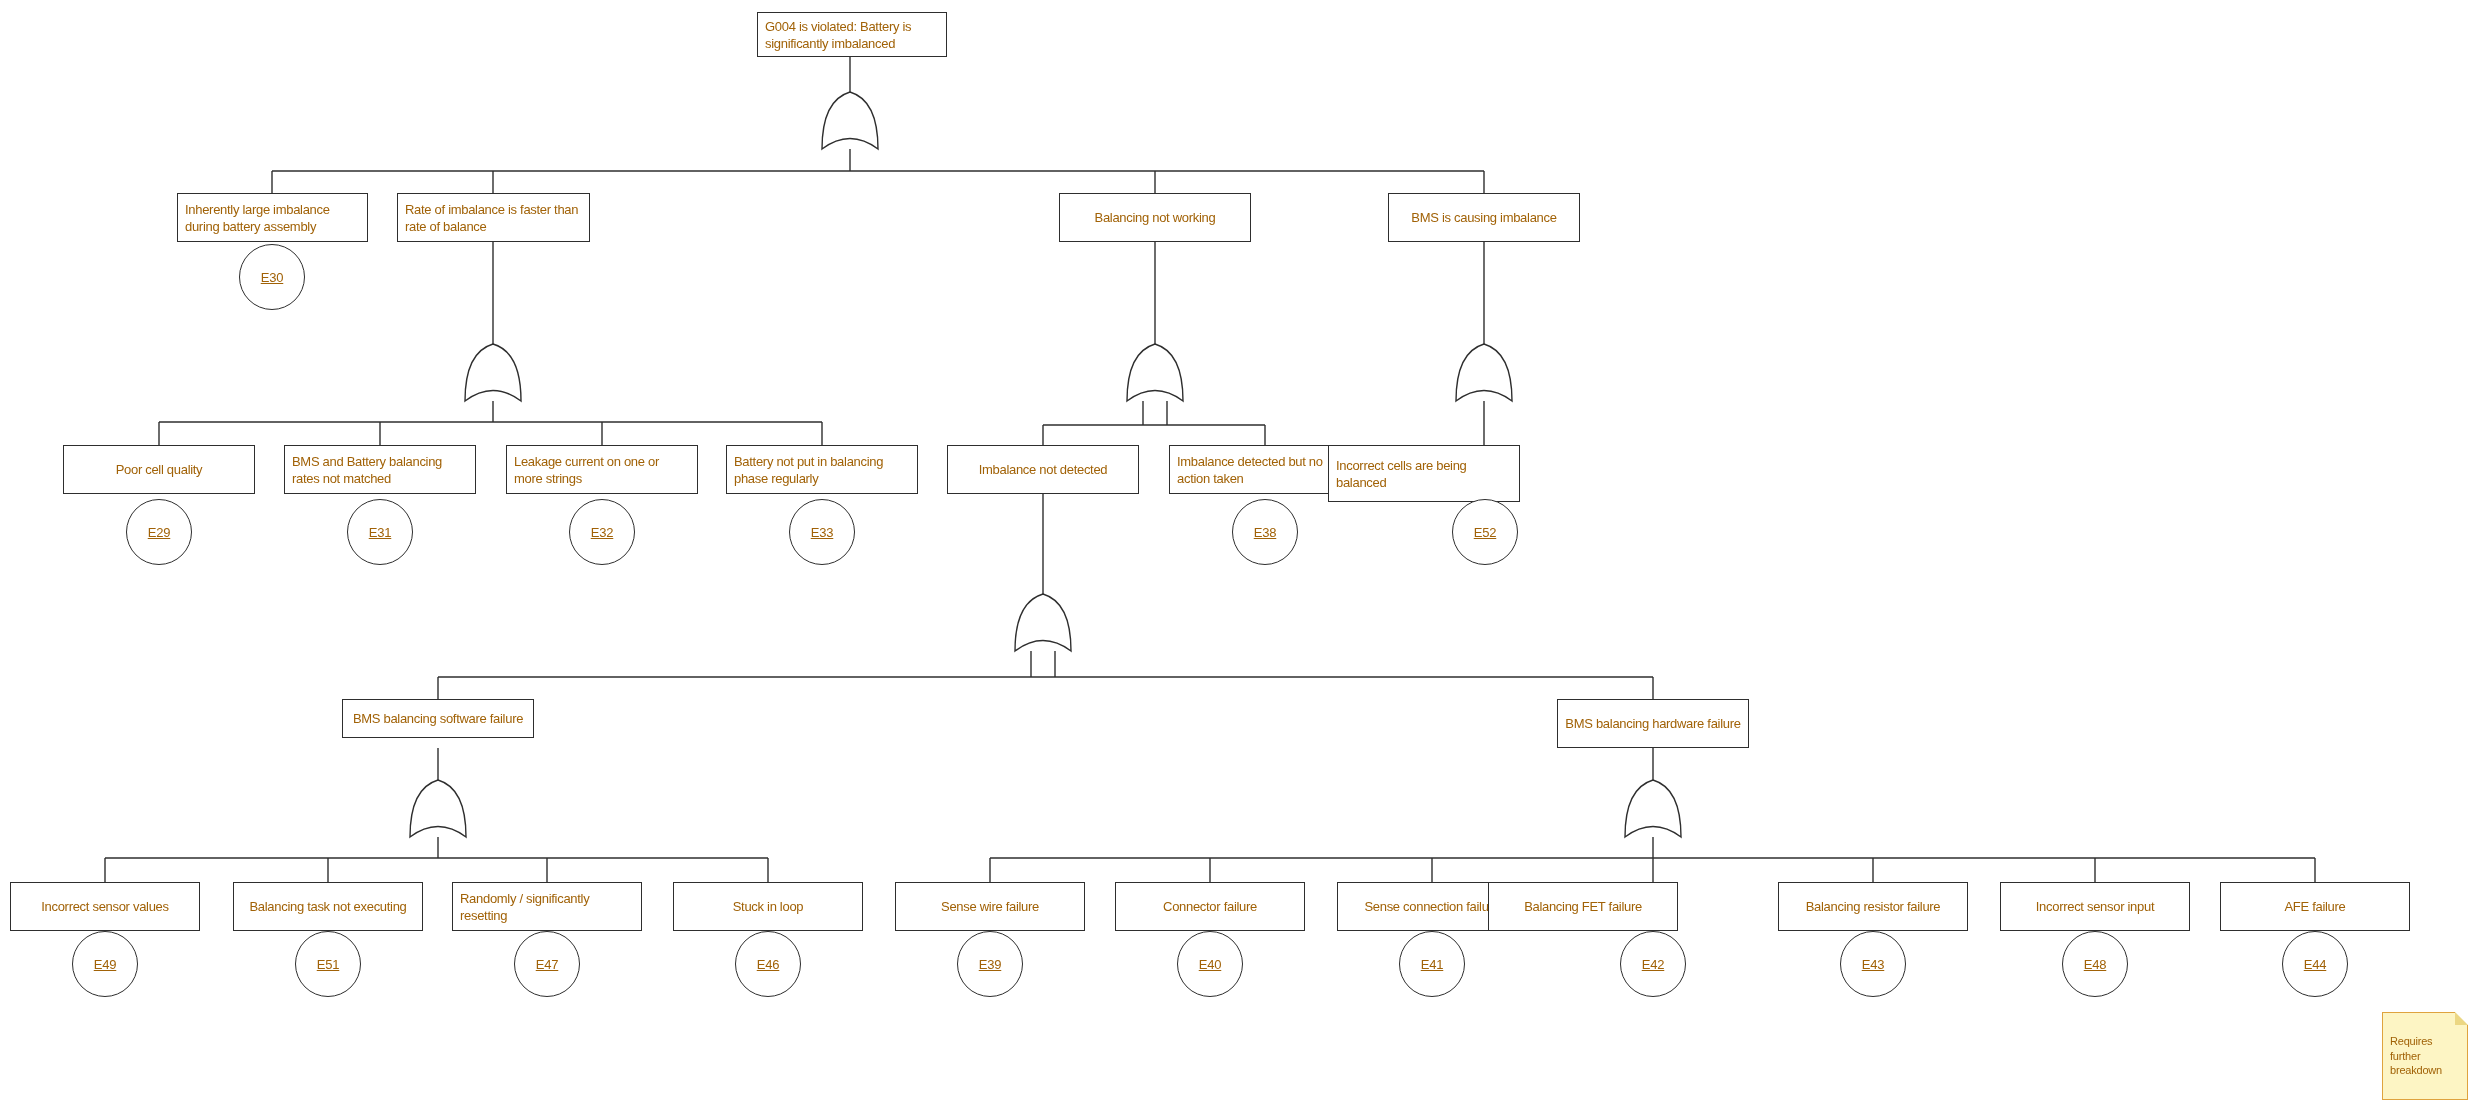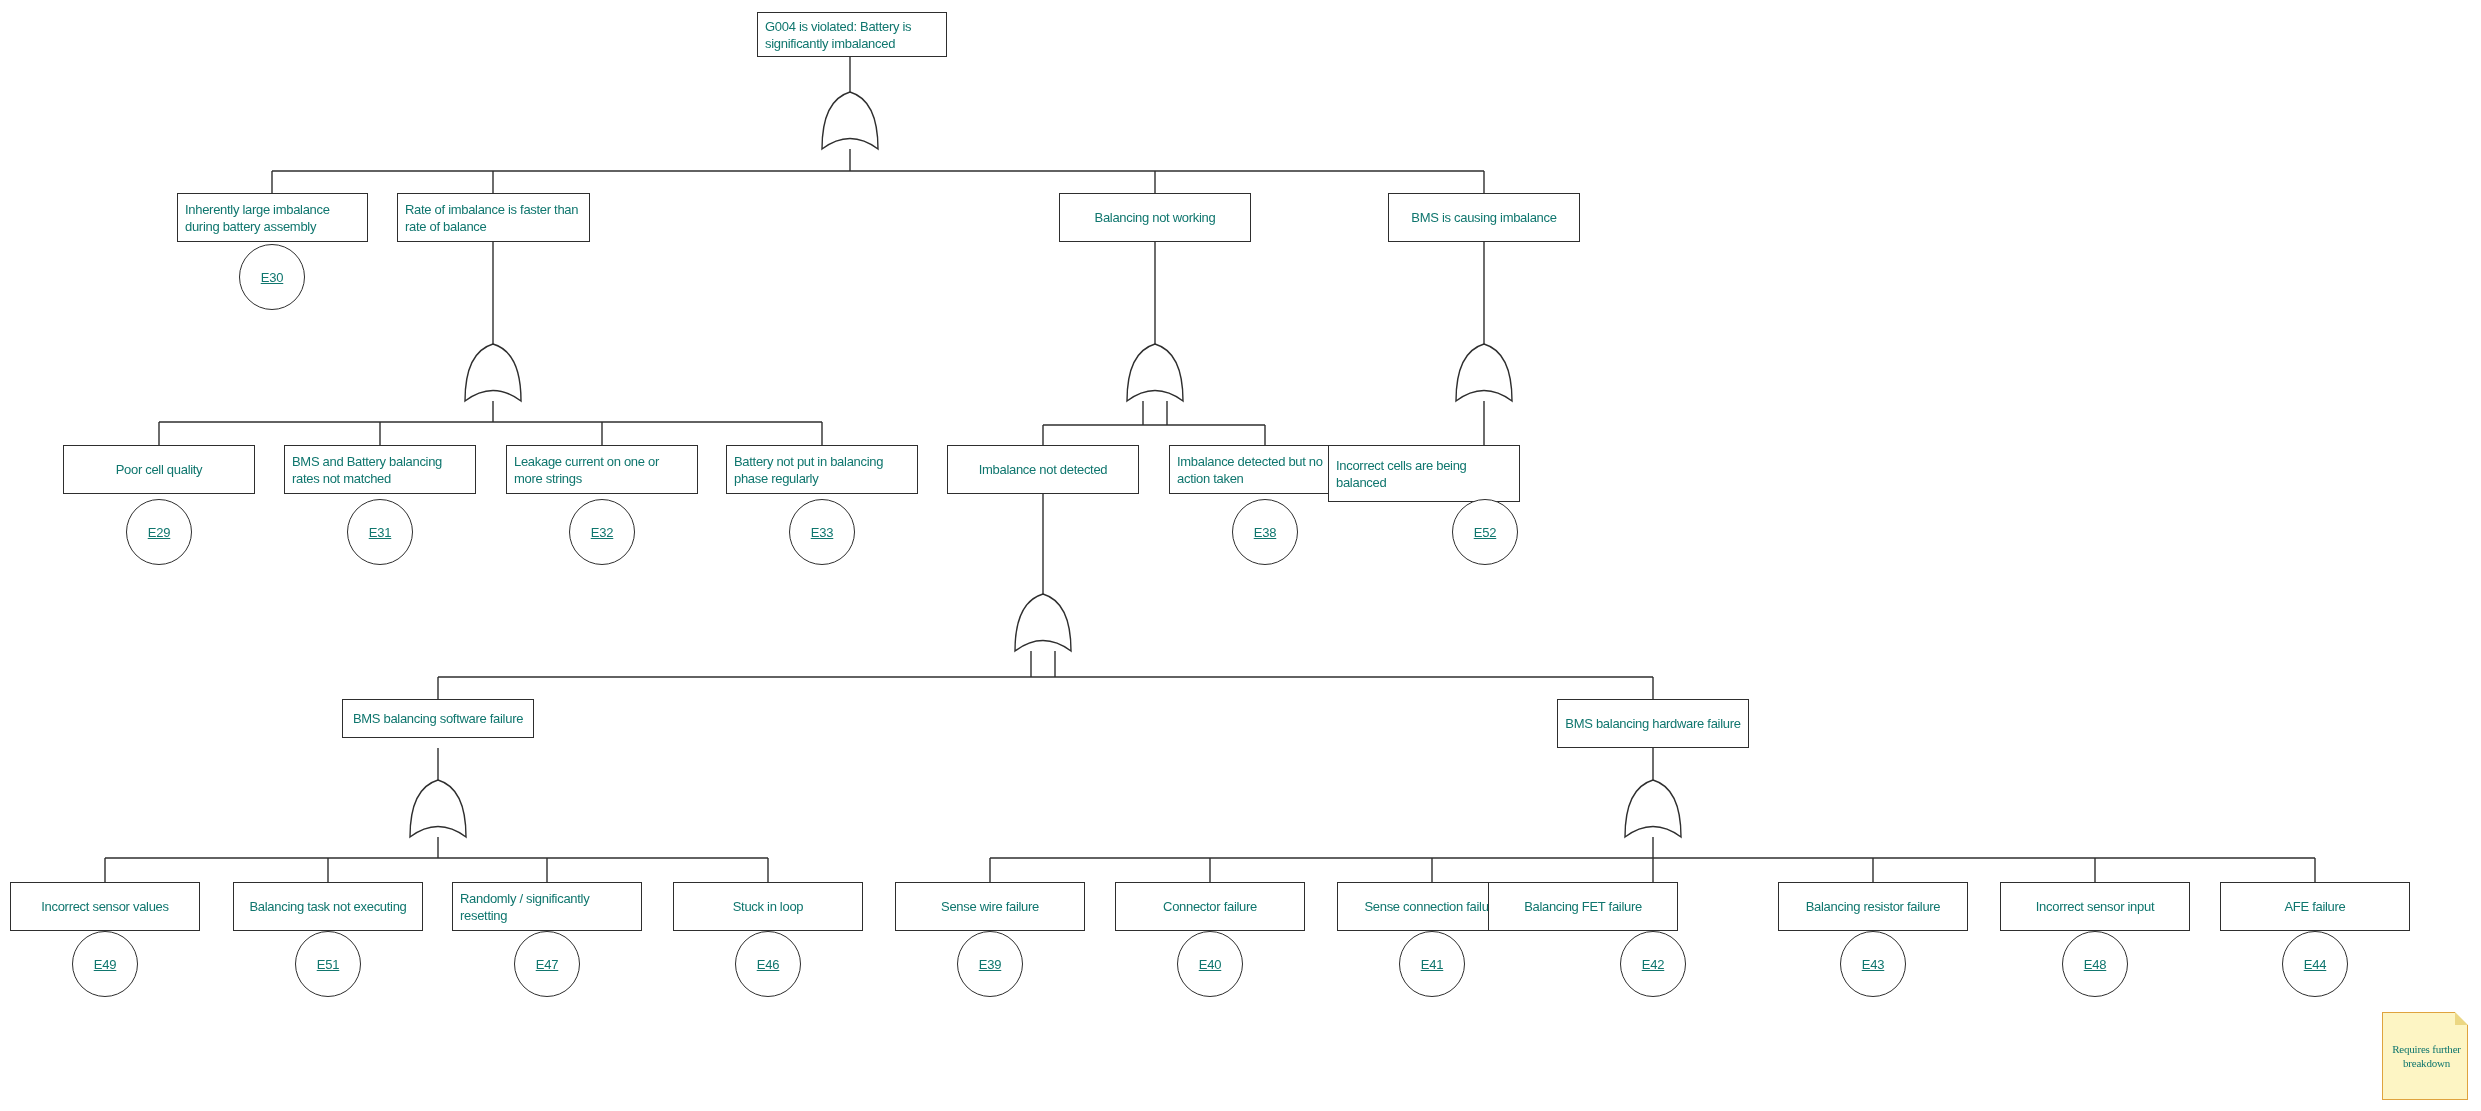--- a/index.html
+++ b/index.html
@@ -1,18 +1,18 @@
 <!DOCTYPE html>
 <html><head>
 <meta charset="utf-8">
 <style>
   html,body{margin:0;padding:0;background:#ffffff;}
   #canvas{
     position:relative;width:2481px;height:1111px;background:#ffffff;
-    font-family:"Liberation Sans", sans-serif;color:#0f766e;overflow:hidden;
+    font-family:"Liberation Sans", sans-serif;color:#a16207;overflow:hidden;
   }
   #wires{position:absolute;left:0;top:0;width:2481px;height:1111px;}
   .ebox{
     position:absolute;box-sizing:border-box;border:1.5px solid #2e2e2e;background:#ffffff;
     display:flex;align-items:center;justify-content:center;
     font-size:13px;line-height:17px;letter-spacing:-0.3px;padding:4px 7px;
   }
   .ebox span{display:block;text-align:left;}
   .ecircle{
     position:absolute;box-sizing:border-box;width:66px;height:66px;border-radius:50%;
@@ -22,21 +22,21 @@
   .note{
     position:absolute;left:2382px;top:1012px;width:86px;height:88px;box-sizing:border-box;
     background:#fdf5c4;border:1px solid #dfa33e;
     display:flex;align-items:center;
     font-size:11px;line-height:14.5px;letter-spacing:-0.2px;padding:4px 4px 4px 7px;
   }
   .note .fold{
     position:absolute;top:-1px;right:-1px;width:0;height:0;
     border-top:13px solid #ffffff;border-left:13px solid #ecd783;
   }
-  .note span{display:block;text-align:center;font-family:Liberation Serif, serif;}
+  .note span{display:block;text-align:left;}
 </style>
 </head>
 <body>
 
 <div id="canvas">
 
   <svg id="wires" viewBox="0 0 2481 1111" xmlns="http://www.w3.org/2000/svg">
     <defs>
       <path id="orgate" d="M -28 57 C -28 22 -17 5 0 0 C 17 5 28 22 28 57 Q 0 36 -28 57 Z" fill="#ffffff" stroke="#2e2e2e" stroke-width="1.4"></path>
     </defs>

